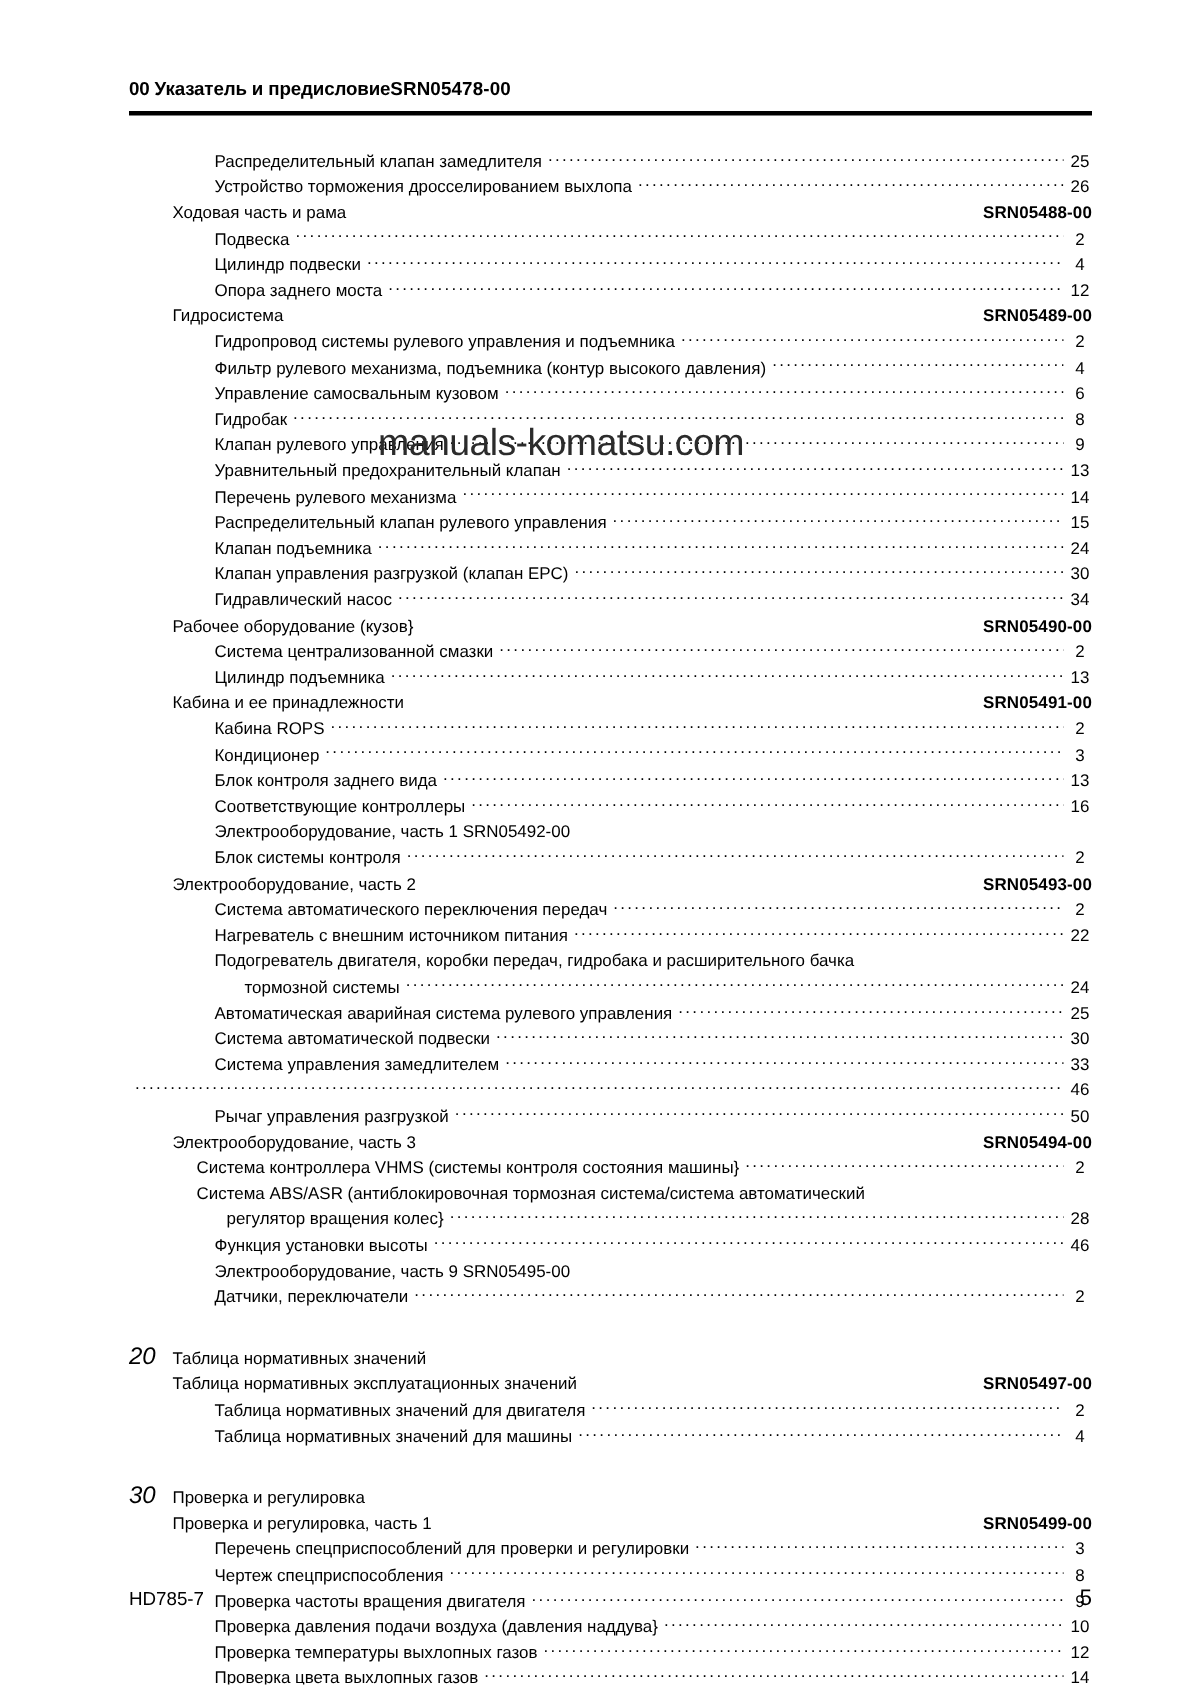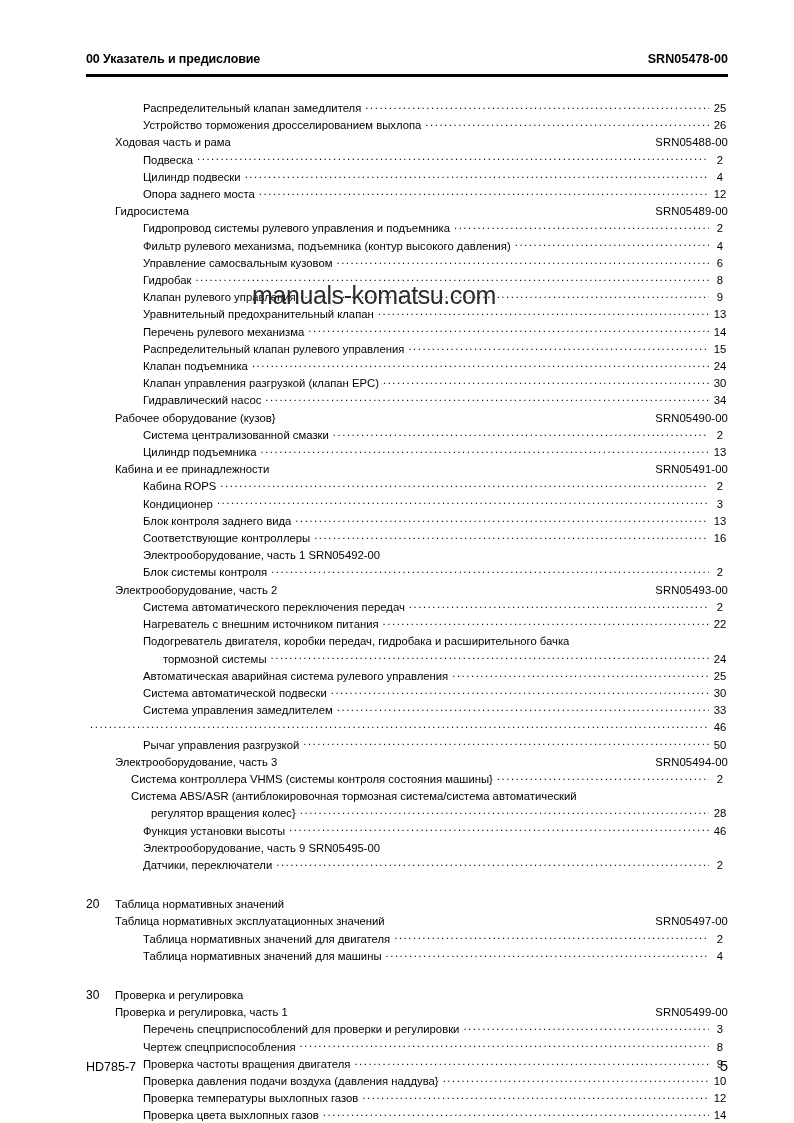--- a/index.html
+++ b/index.html
@@ -25,21 +25,20 @@
     box-sizing: border-box;
   }
 
   
   .header {
     position: absolute;
     left: 86px;
     top: 52px;
     width: 642px;
     display: flex;
-    justify-content: space-between;
     align-items: flex-end;
     font-weight: bold;
     font-size: 12.5px;
     letter-spacing: -0.1px;
   }
   .header-title { white-space: nowrap; }
   .header-code  { white-space: nowrap; letter-spacing: 0.1px; }
   .header-rule {
     position: absolute;
     left: 86px;
@@ -64,26 +63,27 @@
     font-size: 11.3px;
     line-height: 17.2px;
     white-space: nowrap;
   }
 
   
   .row.level-group { margin-top: 0; }
   .row.level-group .grp-num {
     width: 29px;
     flex: 0 0 29px;
-    font-size: 12px;
+    font-size: 16px;
+    font-style: italic;
   }
 
   
   .row.level-section .label { padding-left: 29px; }
-  .row.level-section .code  { font-size: 11.3px; letter-spacing: 0.1px; }
+  .row.level-section .code  { font-size: 11.3px; letter-spacing: 0.1px; font-weight: bold; }
 
   
   .row.level-item .label { padding-left: 57px; }
   .row.level-item2 .label { padding-left: 45px; }
 
   .label { flex: 0 0 auto; }
 
   .leader {
     flex: 1 1 auto;
     position: relative;

